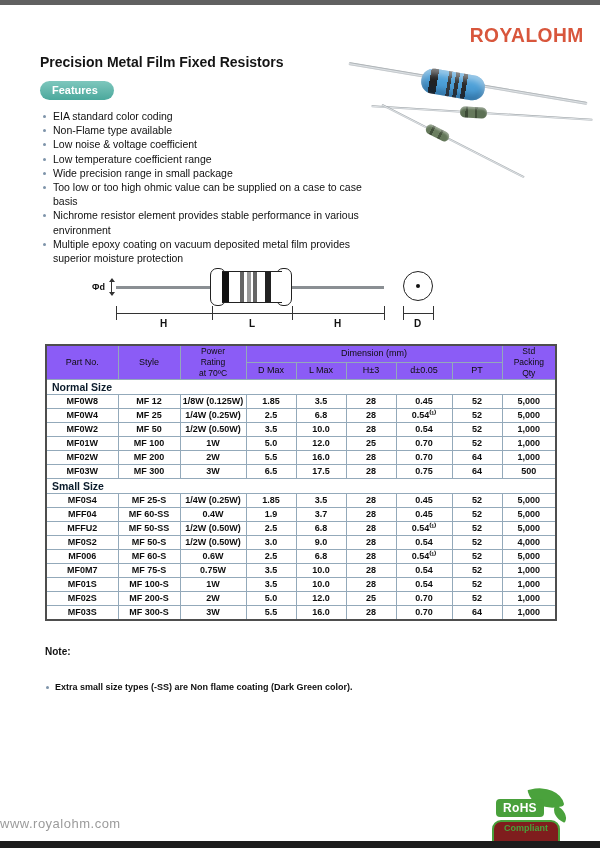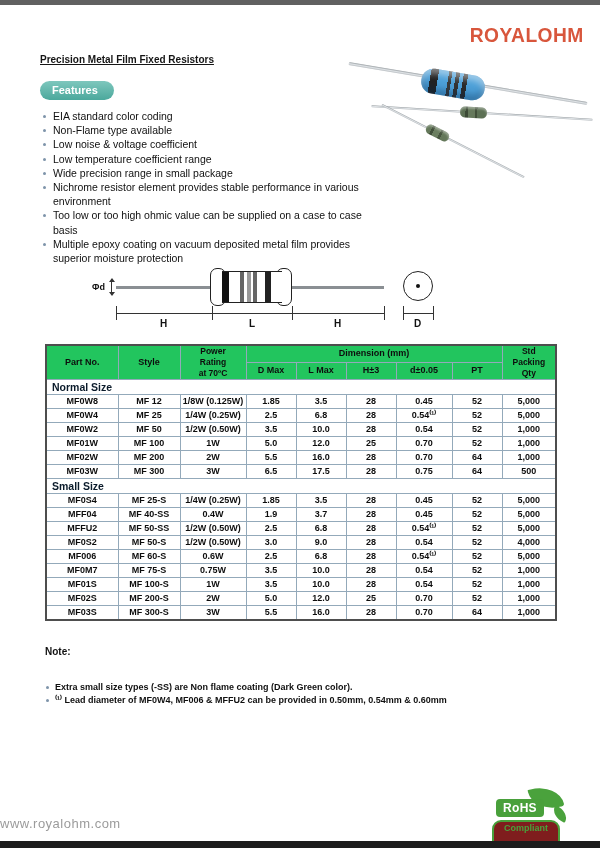--- a/index.html
+++ b/index.html
@@ -11,21 +11,21 @@
   }
   .abs { position:absolute; }
 
   
   .top-bar { left:0; top:0; width:600px; height:5px; background:#616161; }
   .bottom-bar { left:0; bottom:0; width:600px; height:7px; background:#1c1c1c; }
 
   
   .logo { right:16px; top:24px; font-size:20px; font-weight:800; color:#d8563c;
           letter-spacing:0.5px; transform:scaleX(0.96); transform-origin:right; }
-  .title { left:40px; top:54px; font-size:10px; font-weight:700; color:#151515;text-decoration:underline; }
+  .title { left:40px; top:54px; font-size:14px; font-weight:700; color:#151515; }
 
   .features-pill { left:40px; top:81px; padding:3px 16px 4px 12px;
      background:linear-gradient(#7ec7bd,#4ba89c); border-radius:11px;
      color:#fff; font-size:11px; font-weight:700; }
 
   
   .features-list { left:42px; top:109px; width:322px; list-style:none; }
   .features-list li { position:relative; padding-left:11px; font-size:10.5px;
      line-height:14.2px; font-weight:500; color:#101010; }
   .features-list li::before { content:""; position:absolute; left:1px; top:6px;
@@ -75,21 +75,21 @@
      border:1.5px solid #222; border-radius:50%; background:#fff; }
   .dg-circle::after { content:""; position:absolute; left:12px; top:12px; width:4px; height:4px;
      background:#111; border-radius:50%; }
 
   
   .spec-table { left:45px; top:344px; width:510px; border-collapse:collapse;
      table-layout:fixed; font-size:9px; font-weight:700; color:#0d0d0d;
      border:2px solid #4e4e4e; }
   .spec-table th, .spec-table td { border:1px solid #93a9ba; text-align:center;
      padding:0 2px; height:14px; line-height:11px; }
-  .spec-table thead th { background:#22c55e; font-weight:700; }
+  .spec-table thead th { background:#8b5cf6; font-weight:400; }
   .th-multiline { white-space:pre-line; font-size:8.5px; line-height:9.5px; }
   .section-row td { background:#c3dcee; text-align:left; font-size:10.5px;
      font-weight:700; padding-left:5px; height:15px; color:#0b1b2b; }
   .spec-table tbody td { background:#fff; }
 
   
   .note { left:45px; top:646px; width:480px; }
   .note-title { font-size:10px; font-weight:700; margin-bottom:2px; }
   .note-list { list-style:none;margin-top:24px; }
   .note-list li { position:relative; padding-left:10px; font-size:9px; font-weight:600;
@@ -122,22 +122,22 @@
 <h1 class="abs title">Precision Metal Film Fixed Resistors</h1>
 
 <div class="abs features-pill">Features</div>
 
 <ul class="abs features-list">
     <li>EIA standard color coding</li>
     <li>Non-Flame type available</li>
     <li>Low noise &amp; voltage coefficient</li>
     <li>Low temperature coefficient range</li>
     <li>Wide precision range in small package</li>
+    <li>Too low or too high ohmic value can be supplied on a case to case basis</li>
     <li>Nichrome resistor element  provides stable performance in various environment</li>
-    <li>Too low or too high ohmic value can be supplied on a case to case basis</li>
     <li>Multiple epoxy coating on vacuum deposited metal film provides superior moisture protection</li>
   </ul>
 
 <div class="abs photo">
   <div class="lead lead-blue"></div>
   <div class="body-blue"></div>
   <div class="lead lead-g1"></div>
   <div class="body-g1"></div>
   <div class="lead lead-g2"></div>
   <div class="body-g2"></div>
@@ -279,21 +279,21 @@
         <td>1/4W (0.25W)</td>
         <td>1.85</td>
         <td>3.5</td>
         <td>28</td>
         <td>0.45</td>
         <td>52</td>
         <td>5,000</td>
       </tr>
       <tr>
         <td>MFF04</td>
-        <td>MF 40-SS</td>
+        <td>MF 60-SS</td>
         <td>0.4W</td>
         <td>1.9</td>
         <td>3.7</td>
         <td>28</td>
         <td>0.45</td>
         <td>52</td>
         <td>5,000</td>
       </tr>
       <tr>
         <td>MFFU2</td>
@@ -372,21 +372,20 @@
         <td>64</td>
         <td>1,000</td>
       </tr>
     </tbody>
 </table>
 
 <div class="abs note">
   <div class="note-title">Note:</div>
   <ul class="note-list">
       <li>Extra small size types (-SS) are Non flame coating (Dark Green color).</li>
-      <li>⁽¹⁾ Lead diameter of MF0W4, MF006 &amp; MFFU2 can be provided in 0.50mm, 0.54mm &amp; 0.60mm</li>
     </ul>
 </div>
 
 <div class="abs site-url">www.royalohm.com</div>
 
 <div class="abs rohs">
   <div class="rohs-leaf"></div>
   <div class="rohs-leaf-sm"></div>
   <div class="rohs-box">RoHS</div>
   <div class="rohs-pill">Compliant</div>

